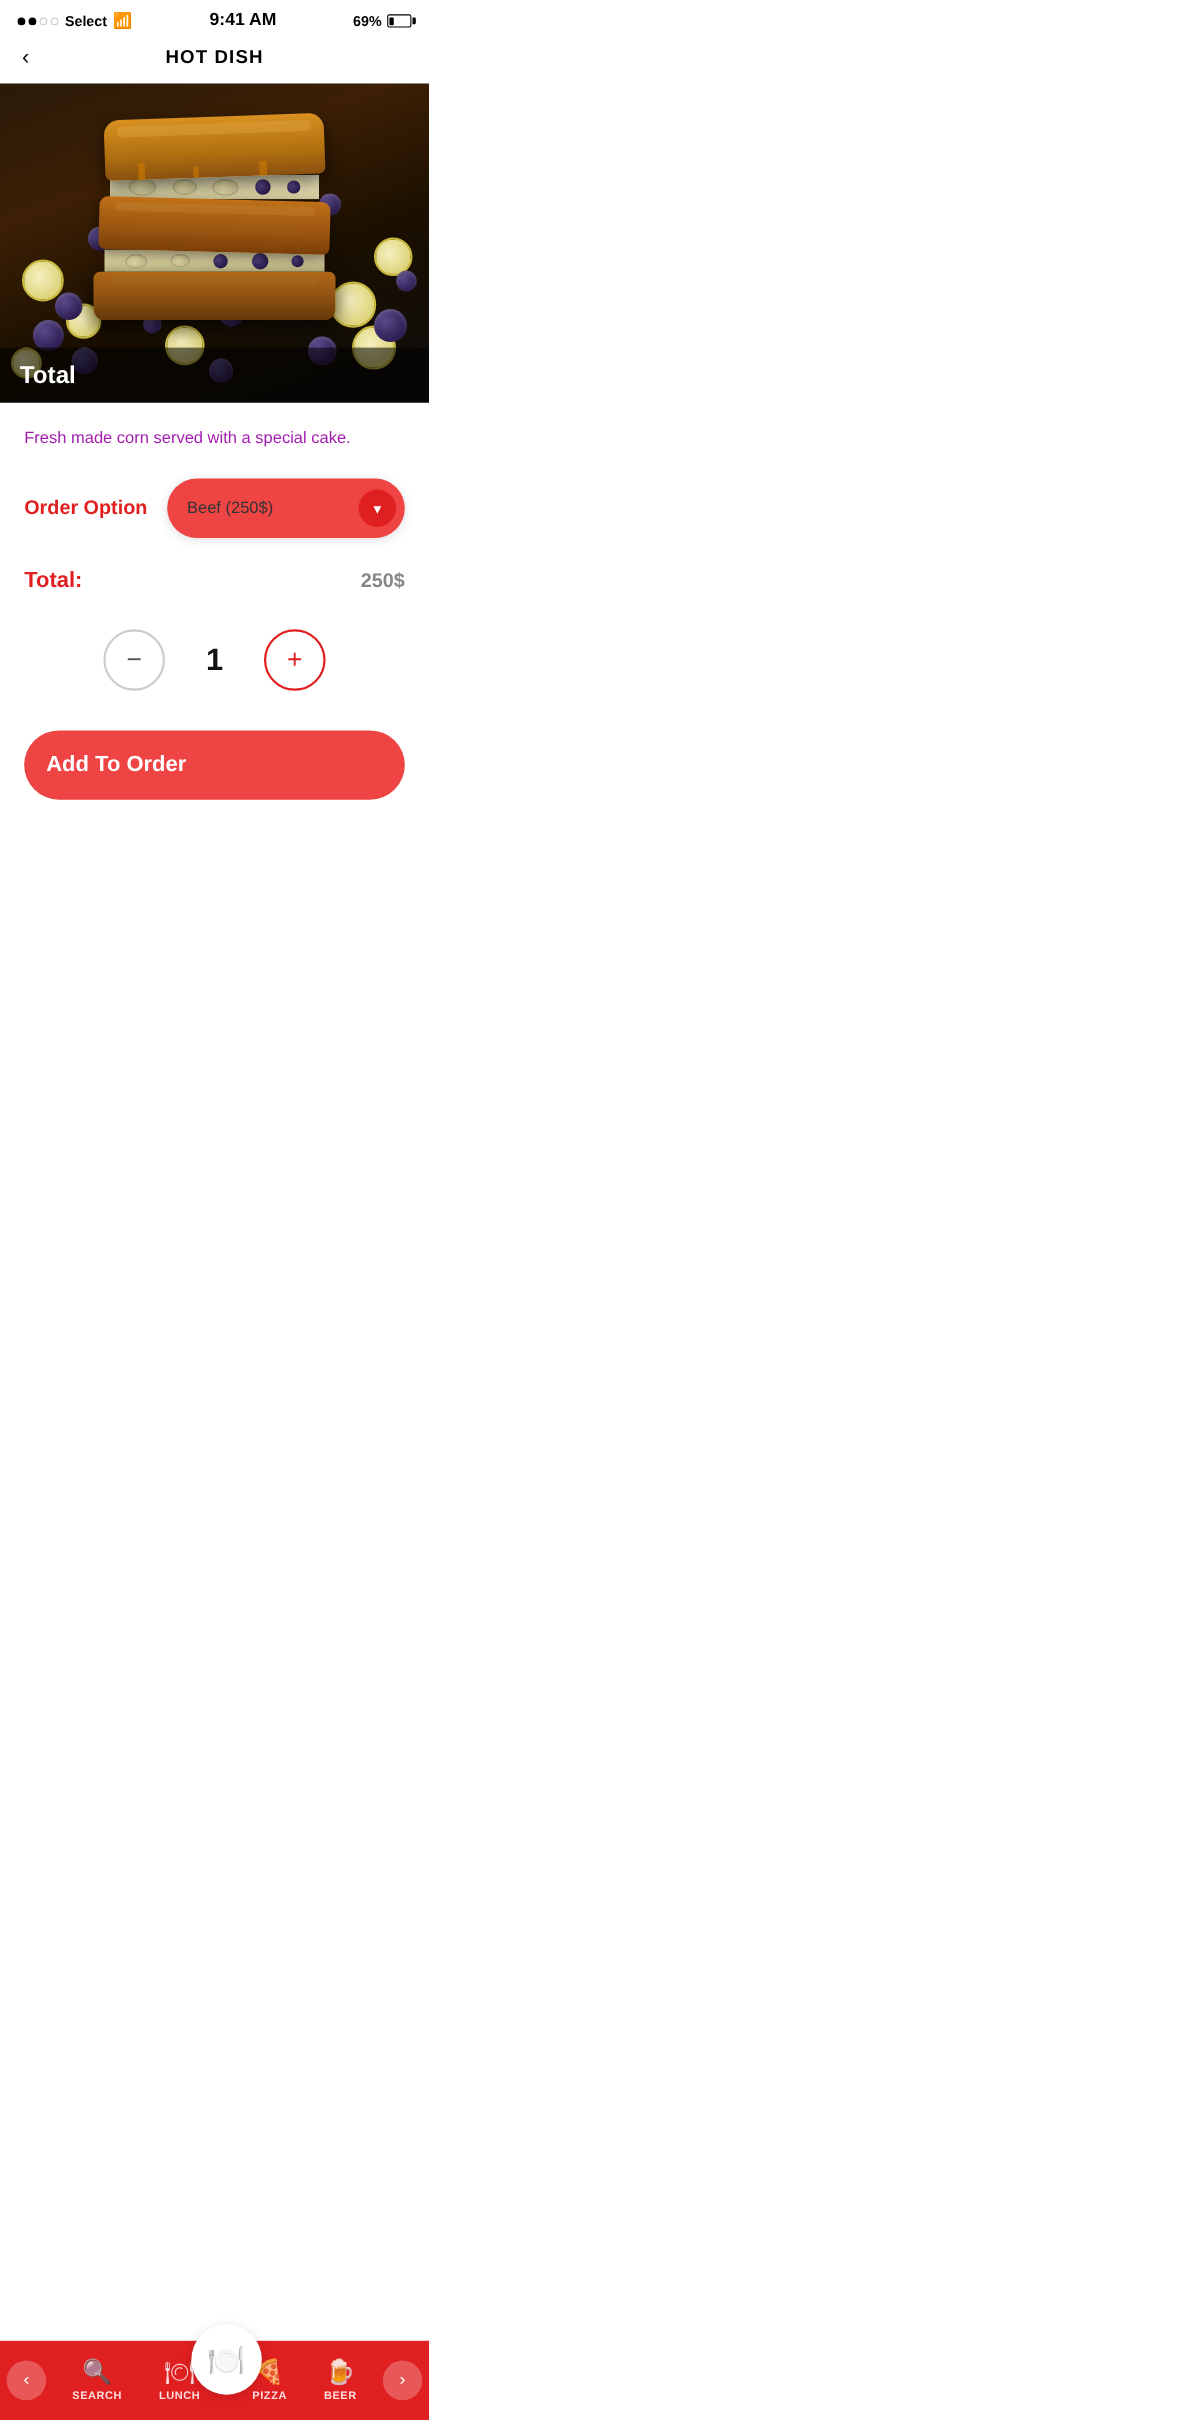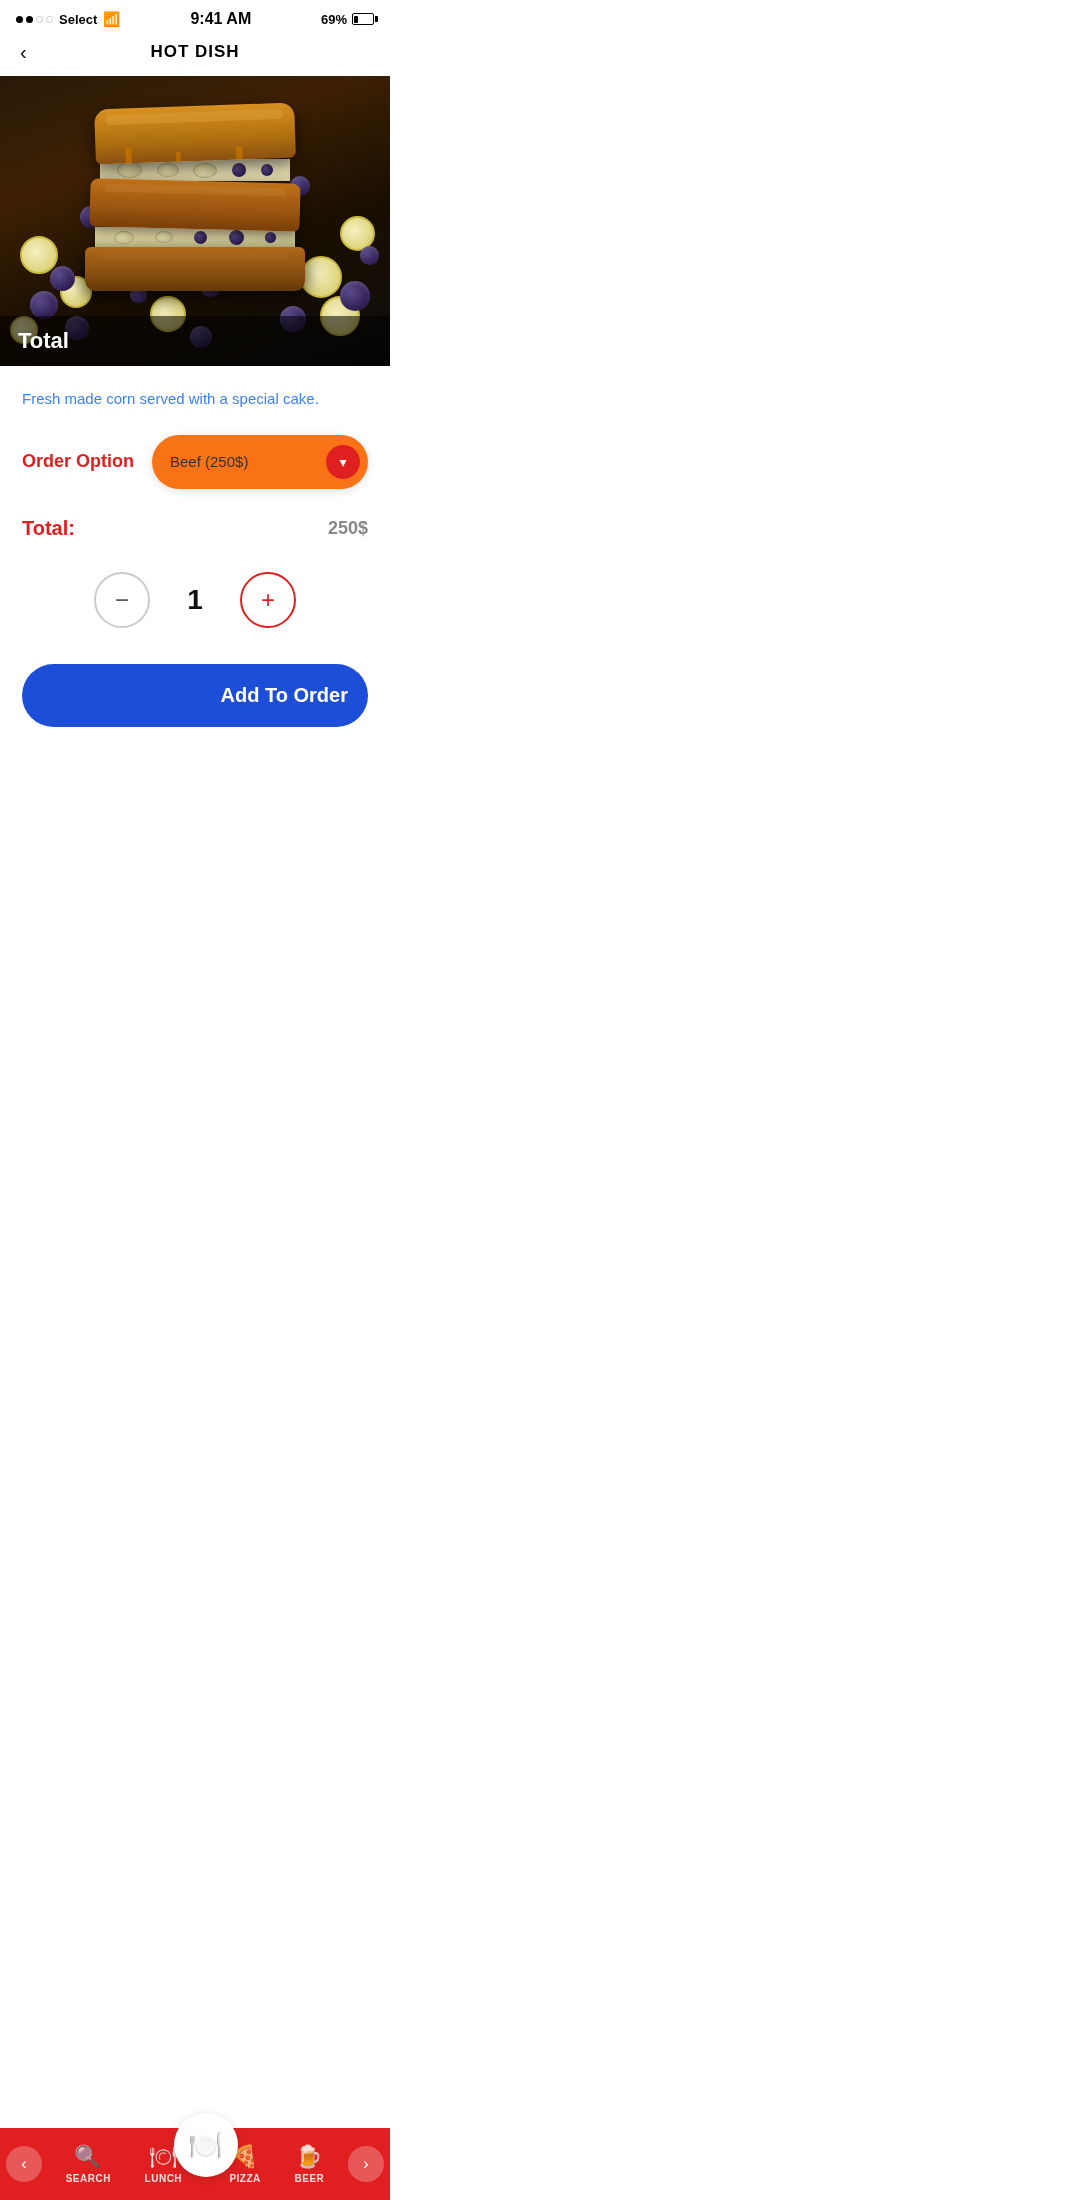--- a/index.html
+++ b/index.html
@@ -134,21 +134,21 @@
       font-size: 22px;
       font-weight: 700;
     }
 
     
     .content {
       padding: 22px 22px 0;
     }
 
     .description {
-      color: #3b82f6;
+      color: #a21caf;
       font-size: 15px;
       line-height: 1.5;
       margin-bottom: 24px;
     }
 
     
     .select-option-row {
       display: flex;
       align-items: center;
       justify-content: space-between;
@@ -157,21 +157,21 @@
     .select-option-label {
       color: #e02020;
       font-size: 18px;
       font-weight: 700;
     }
     .select-dropdown {
       flex: 1;
       margin-left: 18px;
       display: flex;
       align-items: center;
-      background: #f97316;
+      background: #ef4444;
       border-radius: 30px;
       box-shadow: 0 2px 10px rgba(0,0,0,0.13);
       padding: 10px 8px 10px 18px;
       cursor: pointer;
       justify-content: space-between;
     }
     .select-dropdown-text {
       font-size: 15px;
       color: #333;
     }
@@ -239,28 +239,28 @@
       color: #111;
       min-width: 30px;
       text-align: center;
     }
 
     
     .add-order-btn {
       display: block;
       width: 100%;
       padding: 20px;
-      background: #1d4ed8;
+      background: #ef4444;
       color: #fff;
       font-size: 20px;
       font-weight: 600;
       border-radius: 40px;
       border: none;
       cursor: pointer;
-      text-align: right;
+      text-align: left;
       margin-bottom: 0;
     }
 
     
     .bottom-nav {
       position: fixed;
       bottom: 0;
       left: 0;
       width: 390px;
       background: #e02020;

